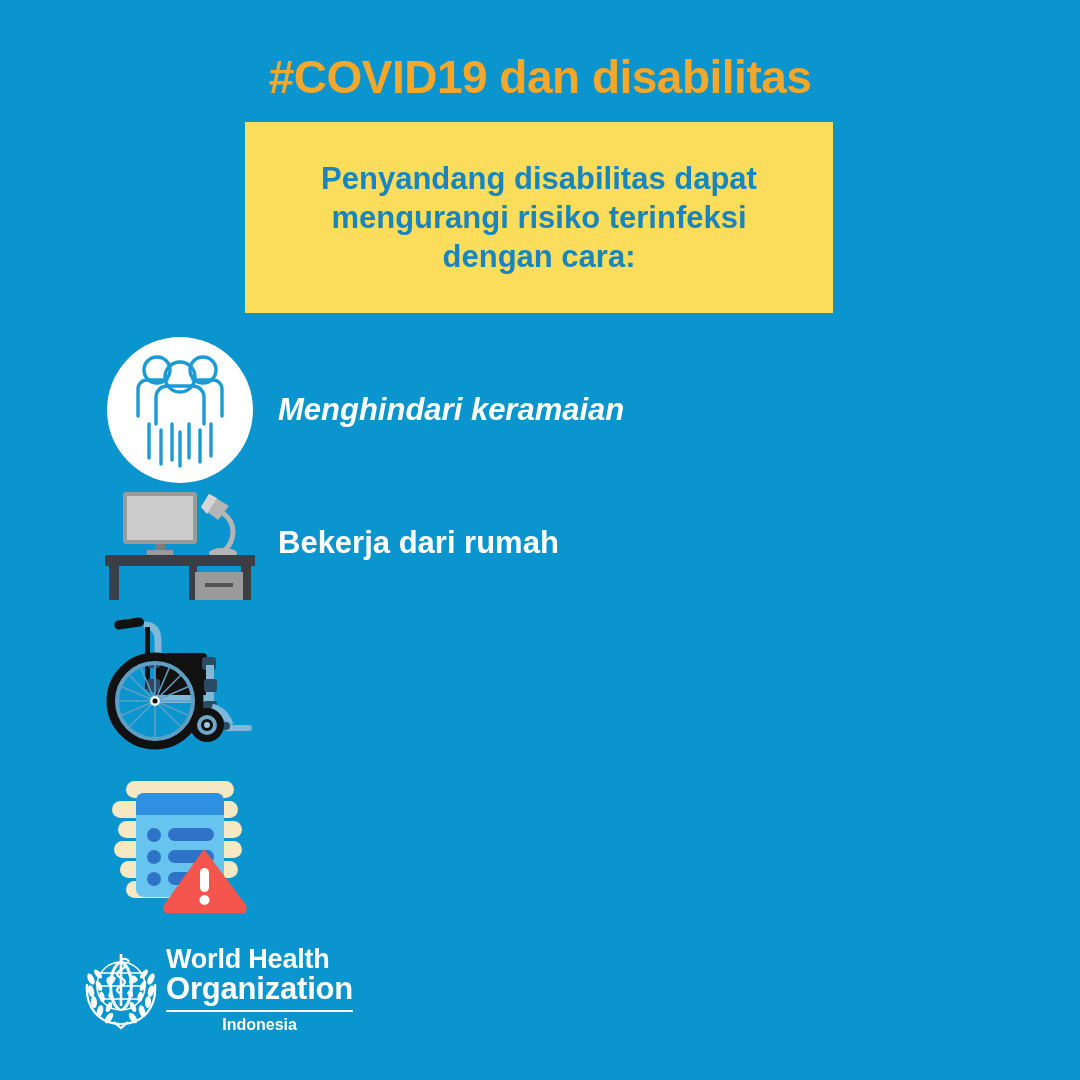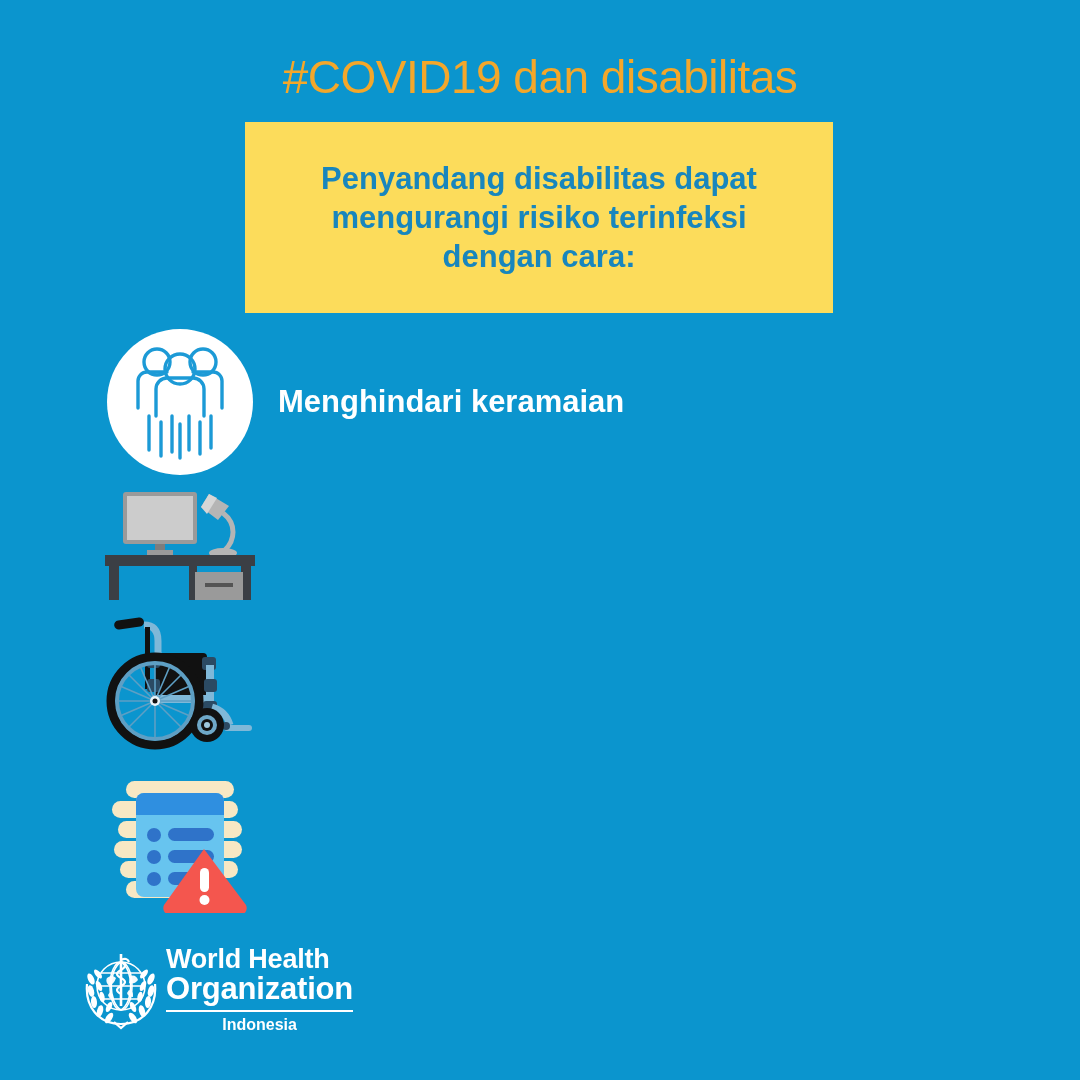--- a/index.html
+++ b/index.html
@@ -9,21 +9,21 @@
     font-family:"Liberation Sans", sans-serif;
     overflow:hidden;
     position:relative;
   }
   .poster{position:absolute;inset:0;}
 
   
   .title{
     position:absolute;top:50px;left:0;width:1080px;
     text-align:center;
-    font-size:46px;font-weight:normal;
+    font-size:46px;font-weight:bold;
     color:#f4a72a;
     letter-spacing:-0.5px;
     white-space:nowrap;
   }
 
   
   .callout{
     position:absolute;left:245px;top:122px;width:588px;height:191px;
     background:#fcdc5b;
     display:flex;align-items:center;justify-content:center;
@@ -38,21 +38,21 @@
 
   
   .tips{position:absolute;left:0;top:322px;width:1080px;}
   .tip{position:absolute;display:flex;align-items:center;}
   .tip .icon-wrap{width:180px;flex:0 0 180px;display:flex;align-items:center;justify-content:center;}
   .tip .tip-label{
     color:#ffffff;font-size:31px;font-weight:bold;line-height:1.28;
     margin-left:8px;max-width:740px;
   }
 
-  .tip-0{top:0px;   left:90px;height:160px;}
+  .tip-0{top:8px;   left:90px;height:160px;font-style:italic;}
   .tip-1{top:158px; left:90px;height:126px;}
   .tip-2{top:285px; left:90px;height:152px;}
   .tip-3{top:443px; left:90px;height:155px;}
 
   
   .who-logo{position:absolute;left:80px;top:945px;display:flex;align-items:center;}
   .who-emblem{width:82px;height:84px;flex:0 0 82px;}
   .who-words{margin-left:4px;color:#ffffff;}
   .who-line1{font-size:27px;font-weight:bold;line-height:1.04;letter-spacing:-0.2px;}
   .who-line2{font-size:31px;font-weight:bold;line-height:1.04;letter-spacing:-0.2px;}
@@ -118,20 +118,21 @@
           <rect x="0" y="71" width="150" height="11" fill="#3b3f45"></rect>
 
           <rect x="4" y="82" width="10" height="34" fill="#3b3f45"></rect>
           <rect x="136" y="82" width="10" height="34" fill="#3b3f45"></rect>
           <rect x="84" y="82" width="8" height="34" fill="#3b3f45"></rect>
 
           <rect x="90" y="88" width="48" height="28" fill="#9a9a9a"></rect>
           <rect x="100" y="99" width="28" height="4" fill="#545454"></rect>
         </svg>
       </div>
+      <div class="tip-label">Bekerja dari rumah</div>
     </div>
 
     <div class="tip tip-2">
       <div class="icon-wrap">
         <svg width="160" height="140" viewBox="0 0 160 140">
 
           <rect x="14" y="6" width="30" height="9" rx="4.5" fill="#111111" transform="rotate(-8 29 10)"></rect>
           <path d="M44 12 q14 0 14 16 V54" stroke="#7fb8d8" stroke-width="7" fill="none"></path>
           <rect x="45" y="14" width="5" height="62" fill="#111111"></rect>
 

